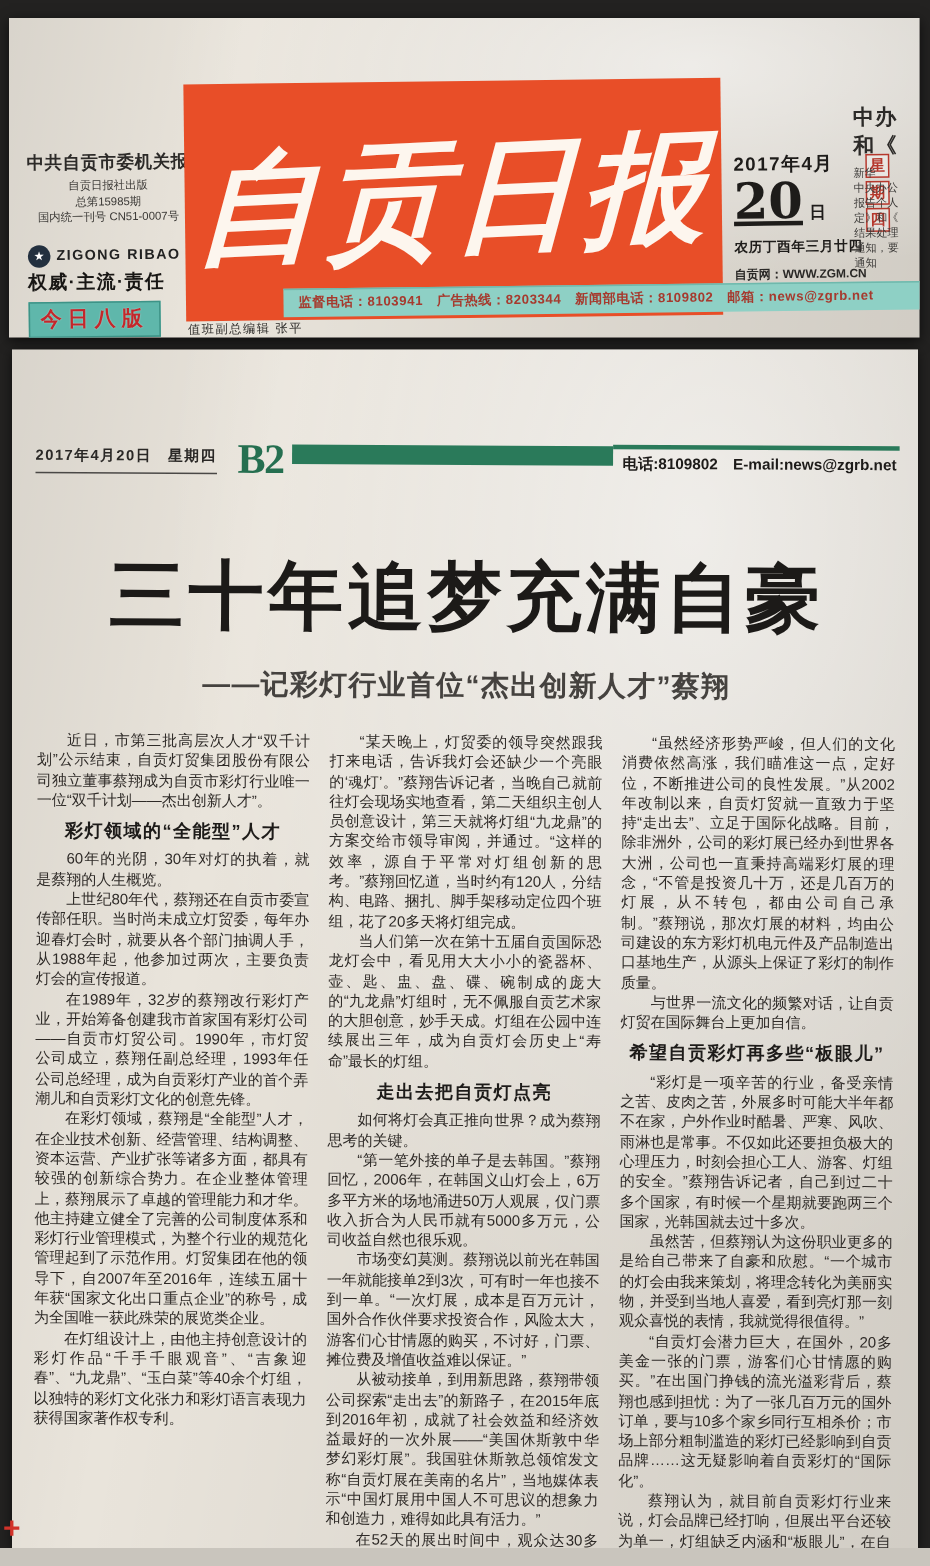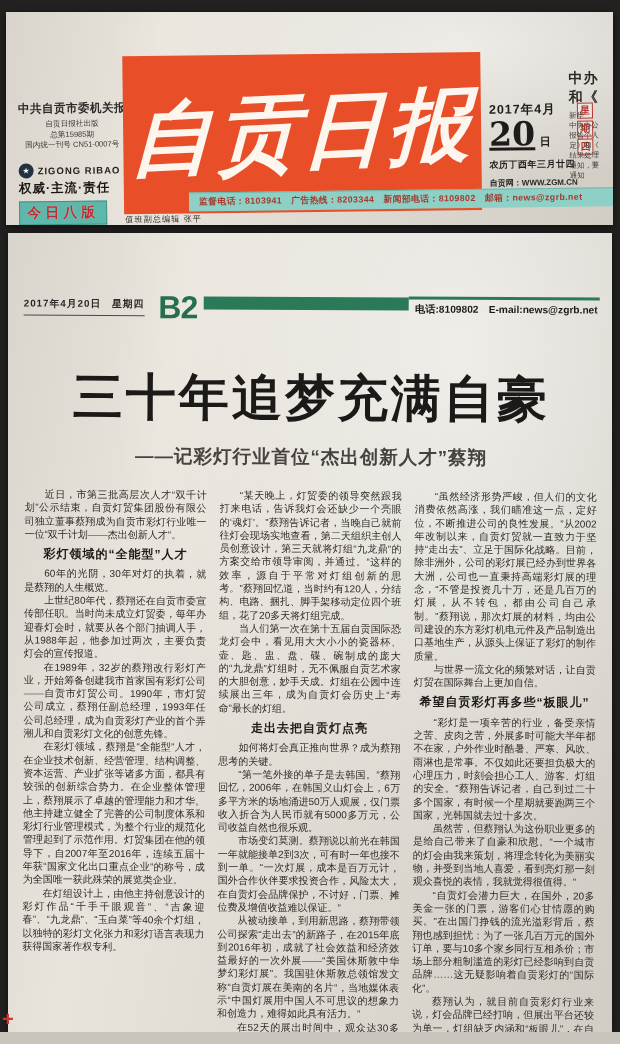--- a/index.html
+++ b/index.html
@@ -55,22 +55,22 @@
   .frag-bold{display:block;font-size:14px;font-weight:900;line-height:19px;letter-spacing:1px;}
   .frag-small{display:block;font-size:7.4px;line-height:10px;color:#3c3a38;}
   .teal-strip{position:absolute;left:182px;top:179px;right:0;height:18px;background:#8ed0c5;
     border-top:1px solid #6fb8ac;display:flex;align-items:center;overflow:hidden;}
   .hotline{font-size:8.8px;font-weight:bold;color:#a63a2e;letter-spacing:0.4px;padding-left:10px;white-space:nowrap;}
 
   
   .inner-header{display:flex;align-items:center;margin:58px 14px 0 14px;}
   .ih-date{font-size:9.8px;font-weight:bold;color:#2a2826;border-bottom:1.5px solid #4a4846;
     padding-bottom:4px;letter-spacing:1px;white-space:nowrap;}
-  .ih-pageno{font-size:32px;font-weight:900;color:#256f50;line-height:34px;margin:0 6px 0 14px;
-    letter-spacing:-1px;}
+  .ih-pageno{font-size:28px;font-weight:900;color:#256f50;line-height:34px;margin:0 6px 0 14px;
+    letter-spacing:-1px;font-family:Liberation Serif, serif;}
   .ih-bar{flex:1;height:13px;background:#2a7a5a;margin-bottom:10px;}
   .ih-contact{font-size:10.2px;font-weight:bold;color:#1d1b19;border-top:3px solid #2a7a5a;
     padding:3px 2px 0 6px;margin-bottom:4px;white-space:nowrap;text-align:center;}
   .headline{text-align:center;font-size:50px;font-weight:900;color:#1c1a18;letter-spacing:3px;
     margin-top:40px;white-space:nowrap;}
   .subtitle{text-align:center;font-size:18.5px;font-weight:bold;color:#45423f;margin-top:12px;
     letter-spacing:1px;white-space:nowrap;}
   .article-body{display:flex;gap:13px;padding:0 16px;margin-top:20px;height:556px;overflow:hidden;}
   .col{flex:1;min-width:0;color:#2e2a27;font-size:10px;line-height:13.3px;text-align:justify;}
   .col p{margin:0;}
@@ -176,21 +176,21 @@
             <p class="blk-p">在1989年，32岁的蔡翔改行彩灯产业，开始筹备创建我市首家国有彩灯公司——自贡市灯贸公司。1990年，市灯贸公司成立，蔡翔任副总经理，1993年任公司总经理，成为自贡彩灯产业的首个弄潮儿和自贡彩灯文化的创意先锋。</p>
             <p class="blk-p">在彩灯领域，蔡翔是“全能型”人才，在企业技术创新、经营管理、结构调整、资本运营、产业扩张等诸多方面，都具有较强的创新综合势力。在企业整体管理上，蔡翔展示了卓越的管理能力和才华。他主持建立健全了完善的公司制度体系和彩灯行业管理模式，为整个行业的规范化管理起到了示范作用。灯贸集团在他的领导下，自2007年至2016年，连续五届十年获“国家文化出口重点企业”的称号，成为全国唯一获此殊荣的展览类企业。</p>
             <p class="blk-p">在灯组设计上，由他主持创意设计的彩灯作品“千手千眼观音”、“吉象迎春”、“九龙鼎”、“玉白菜”等40余个灯组，以独特的彩灯文化张力和彩灯语言表现力获得国家著作权专利。</p>
           </div>
         <div class="col">
             <p class="blk-p">“某天晚上，灯贸委的领导突然跟我打来电话，告诉我灯会还缺少一个亮眼的‘魂灯’。”蔡翔告诉记者，当晚自己就前往灯会现场实地查看，第二天组织主创人员创意设计，第三天就将灯组“九龙鼎”的方案交给市领导审阅，并通过。“这样的效率，源自于平常对灯组创新的思考。”蔡翔回忆道，当时约有120人，分结构、电路、捆扎、脚手架移动定位四个班组，花了20多天将灯组完成。</p>
             <p class="blk-p">当人们第一次在第十五届自贡国际恐龙灯会中，看见用大大小小的瓷器杯、壶、匙、盅、盘、碟、碗制成的庞大的“九龙鼎”灯组时，无不佩服自贡艺术家的大胆创意，妙手天成。灯组在公园中连续展出三年，成为自贡灯会历史上“寿命”最长的灯组。</p>
             <h4 class="blk-h">走出去把自贡灯点亮</h4>
             <p class="blk-p">如何将灯会真正推向世界？成为蔡翔思考的关键。</p>
             <p class="blk-p">“第一笔外接的单子是去韩国。”蔡翔回忆，2006年，在韩国义山灯会上，6万多平方米的场地涌进50万人观展，仅门票收入折合为人民币就有5000多万元，公司收益自然也很乐观。</p>
-            <p class="blk-p">市场变幻莫测。蔡翔说以前光在韩国一年就能接单2到3次，可有时一年也接不到一单。“一次灯展，成本是百万元计，国外合作伙伴要求投资合作，风险太大，在自贡灯会品牌保护，不讨好，门票、摊位费及增值收益难以保证。”</p>
+            <p class="blk-p">市场变幻莫测。蔡翔说以前光在韩国一年就能接单2到3次，可有时一年也接不到一单。“一次灯展，成本是百万元计，国外合作伙伴要求投资合作，风险太大，游客们心甘情愿的购买，不讨好，门票、摊位费及增值收益难以保证。”</p>
             <p class="blk-p">从被动接单，到用新思路，蔡翔带领公司探索“走出去”的新路子，在2015年底到2016年初，成就了社会效益和经济效益最好的一次外展——“美国休斯敦中华梦幻彩灯展”。我国驻休斯敦总领馆发文称“自贡灯展在美南的名片”，当地媒体表示“中国灯展用中国人不可思议的想象力和创造力，难得如此具有活力。”</p>
             <p class="blk-p">在52天的展出时间中，观众达30多万人次，票房收入超过400万美元，另外还有游乐项目、摊位、停车等收益，是社会效益和经济效益最好的一次。“国外办灯展是一种全新的产品模式，需要融入表演、娱</p>
           </div>
         <div class="col">
             <p class="blk-p">“虽然经济形势严峻，但人们的文化消费依然高涨，我们瞄准这一点，定好位，不断推进公司的良性发展。”从2002年改制以来，自贡灯贸就一直致力于坚持“走出去”、立足于国际化战略。目前，除非洲外，公司的彩灯展已经办到世界各大洲，公司也一直秉持高端彩灯展的理念，“不管是投资几十万，还是几百万的灯展，从不转包，都由公司自己承制。”蔡翔说，那次灯展的材料，均由公司建设的东方彩灯机电元件及产品制造出口基地生产，从源头上保证了彩灯的制作质量。</p>
             <p class="blk-p">与世界一流文化的频繁对话，让自贡灯贸在国际舞台上更加自信。</p>
             <h4 class="blk-h">希望自贡彩灯再多些“板眼儿”</h4>
             <p class="blk-p">“彩灯是一项辛苦的行业，备受亲情之苦、皮肉之苦，外展多时可能大半年都不在家，户外作业时酷暑、严寒、风吹、雨淋也是常事。不仅如此还要担负极大的心理压力，时刻会担心工人、游客、灯组的安全。”蔡翔告诉记者，自己到过二十多个国家，有时候一个星期就要跑两三个国家，光韩国就去过十多次。</p>
             <p class="blk-p">虽然苦，但蔡翔认为这份职业更多的是给自己带来了自豪和欣慰。“一个城市的灯会由我来策划，将理念转化为美丽实物，并受到当地人喜爱，看到亮灯那一刻观众喜悦的表情，我就觉得很值得。”</p>
             <p class="blk-p">“自贡灯会潜力巨大，在国外，20多美金一张的门票，游客们心甘情愿的购买。”在出国门挣钱的流光溢彩背后，蔡翔也感到担忧：为了一张几百万元的国外订单，要与10多个家乡同行互相杀价；市场上部分粗制滥造的彩灯已经影响到自贡品牌……这无疑影响着自贡彩灯的“国际化”。</p>

